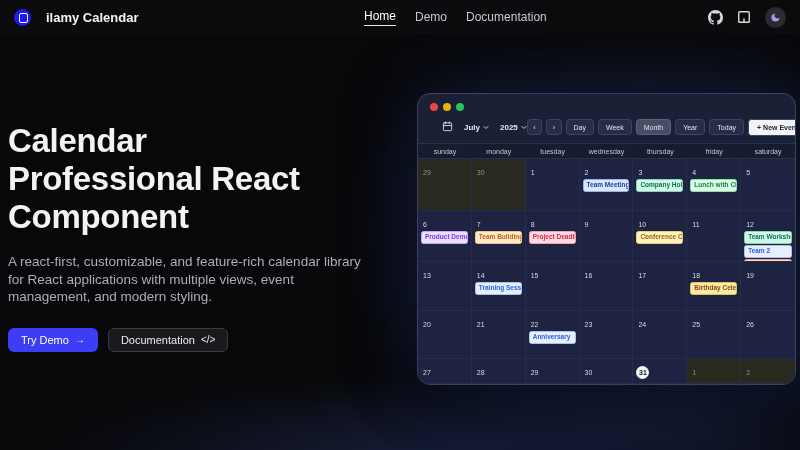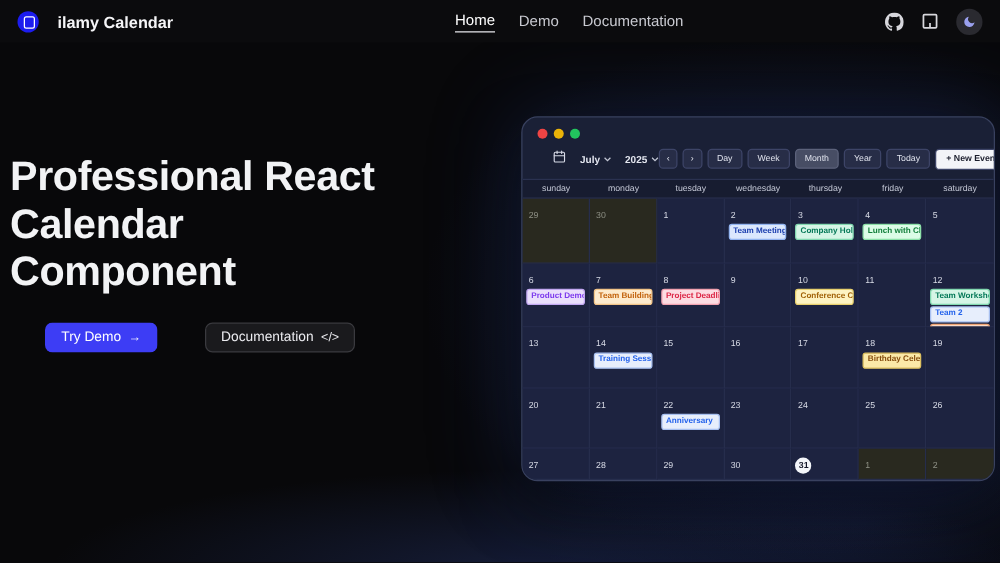--- a/index.html
+++ b/index.html
@@ -45,21 +45,21 @@
     width:21px; height:21px; border-radius:50%;
     background:#2a2a30; display:flex; align-items:center; justify-content:center; cursor:pointer;
   }
 
   
   .hero { position:absolute; left:8px; top:122px; width:400px; z-index:2; }
   .hero-title { font-size:33px; font-weight:700; color:#f2f3f5; line-height:38px; letter-spacing:-0.3px; }
   .hero-desc { margin-top:17px; font-size:13.5px; line-height:17.5px; color:#abaeb8; width:372px; }
   .hero-ctas { margin-top:22px; display:flex; gap:10px; }
   .btn { display:flex; align-items:center; gap:6px; height:24px; padding:0 12px;
-         border-radius:6px; font-size:11px; cursor:pointer; border:1px solid transparent;margin-left:28px; }
+         border-radius:6px; font-size:11px; cursor:pointer; border:1px solid transparent; }
   .btn-primary { background:#3d3df5; color:#ffffff; }
   .btn-secondary { background:#1a1a1d; border-color:#3a3a3f; color:#ececf0; }
   .btn .glyph { font-size:10px; }
 
   
   .cal-panel {
     position:absolute; left:417px; top:93px; width:379px; height:292px; z-index:2;
     background:#1a2036; border:1px solid #39415f; border-radius:13px;
     box-shadow:0 0 70px 8px rgba(50,80,180,0.22), 0 18px 45px rgba(0,0,0,0.55);
     display:flex; flex-direction:column; overflow:hidden;
@@ -133,24 +133,25 @@
     <span class="theme-btn">
       <svg width="11" height="11" viewBox="0 0 24 24" fill="#9aa0ee">
         <path d="M21 12.79A9 9 0 1 1 11.21 3 7 7 0 0 0 21 12.79z"></path>
       </svg>
     </span>
   </div>
 </div>
 
 <div class="hero">
   <div class="hero-title">
+    <div>Calendar</div>
     <div>Professional React</div>
-    <div>Calendar</div>
     <div>Component</div>
   </div>
+  <p class="hero-desc">A react-first, customizable, and feature-rich calendar library for React applications with multiple views, event management, and modern styling.</p>
   <div class="hero-ctas">
     <button class="btn btn-primary">
       <span>Try Demo</span>
       <span class="glyph">→</span>
     </button>
     <button class="btn btn-secondary">
       <span>Documentation</span>
       <span class="glyph">&lt;/&gt;</span>
     </button>
   </div>

